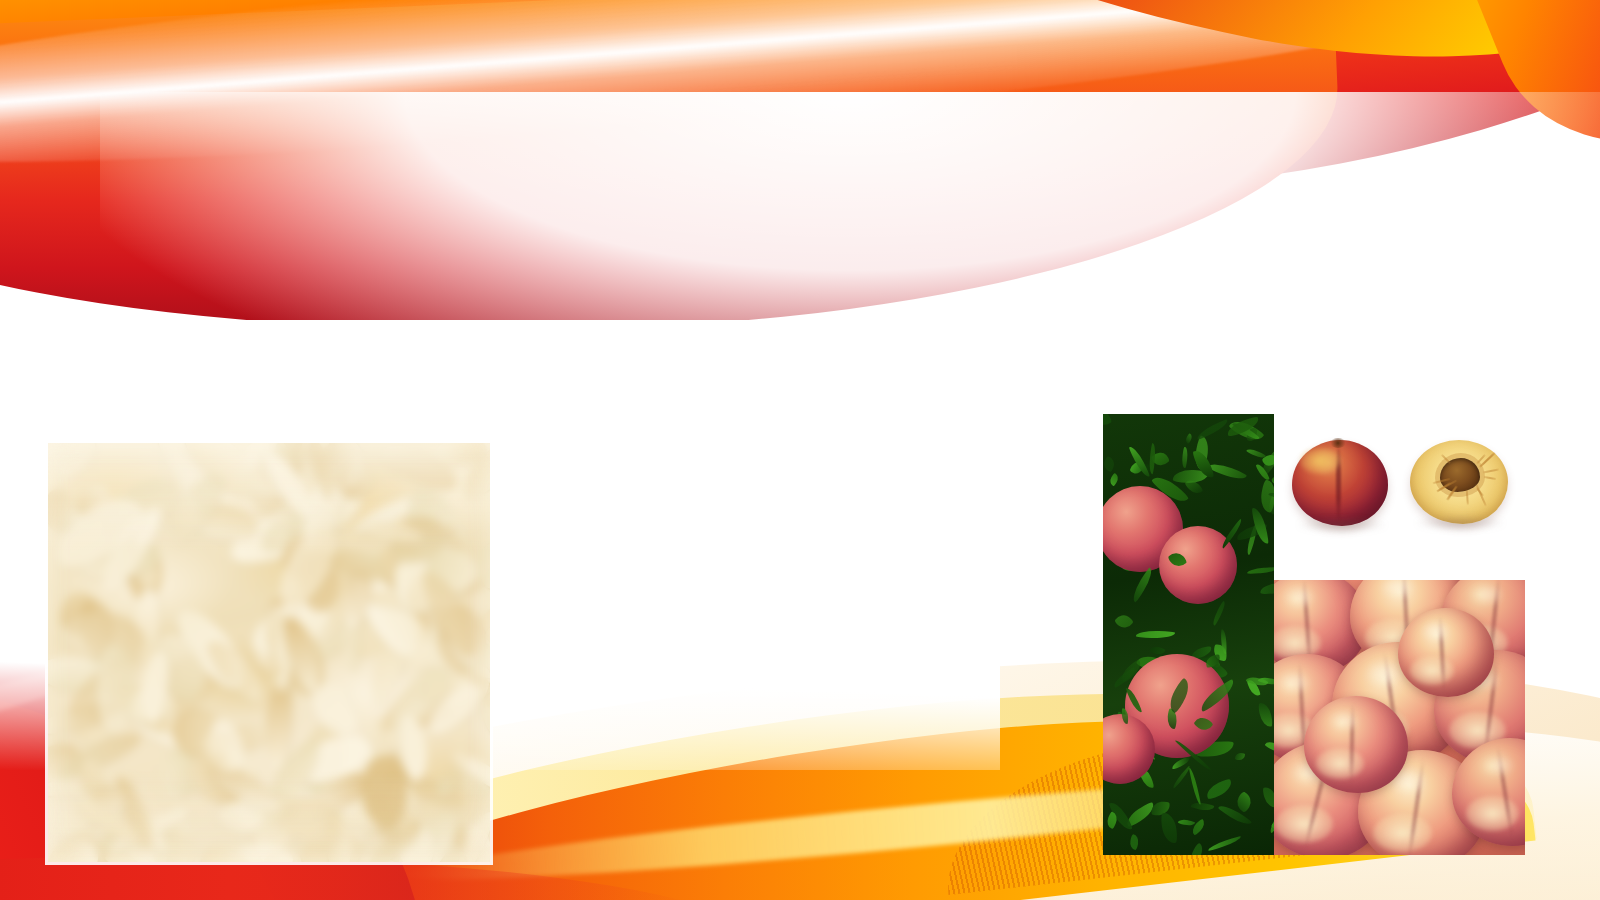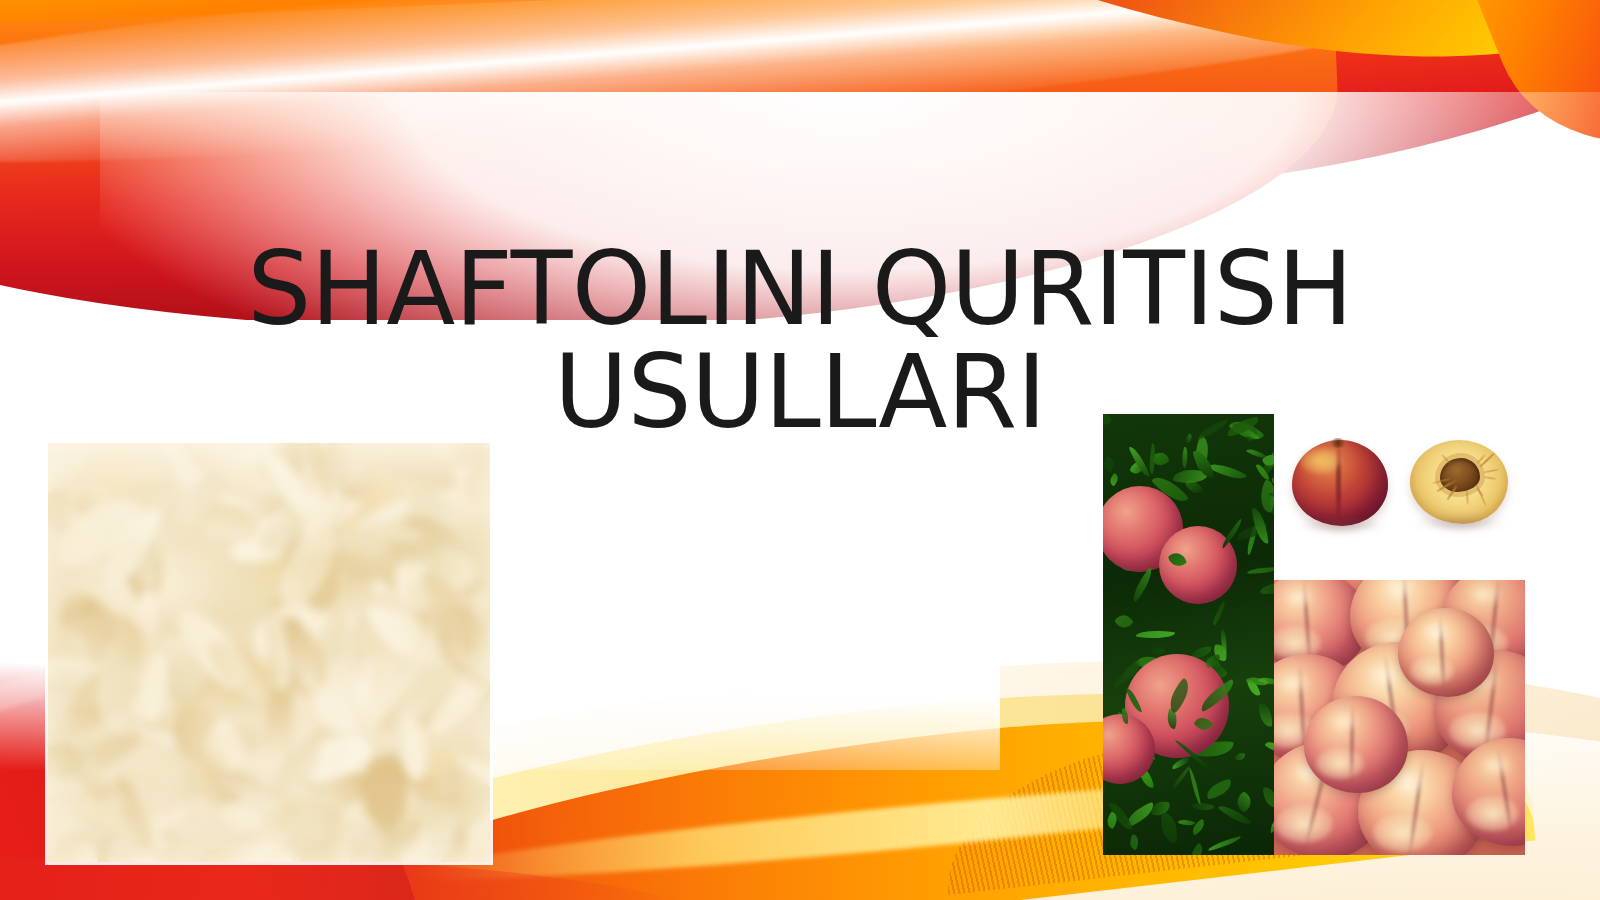--- a/index.html
+++ b/index.html
@@ -246,22 +246,20 @@
     <div class="b-orange-glint"></div>
     <div class="b-red-left"></div>
     <div class="b-red-left2"></div>
     <div class="b-red-sheen"></div>
     <div class="b-bottom-red"></div>
 
     <div class="b-white-mask"></div>
 
   </div>
 
-  <div class="title">SHAFTOLINI QURITISH
-USULLARI</div>
 
   <div class="photo-dried">
     <div class="dried-base"></div>
     <div class="dried-slices" id="dried-slices">
         <div class="sl" style="width: 45.5461px; height: 16.4522px; left: 60.7583px; top: 114.783px; background: linear-gradient(153deg, rgb(251, 242, 220) 0%, rgb(253, 246, 228) 100%); transform: rotate(39.1deg); opacity: 0.66;"></div>
         <div class="sl" style="width: 56.1396px; height: 47.9123px; left: 318.557px; top: 344.965px; background: linear-gradient(301deg, rgb(228, 201, 146) 0%, rgb(249, 240, 216) 100%); transform: rotate(83.1deg); opacity: 0.84;"></div>
         <div class="sl" style="width: 44.647px; height: 48.2897px; left: 304.619px; top: 111.234px; background: linear-gradient(113deg, rgb(245, 232, 200) 0%, rgb(224, 194, 134) 100%); transform: rotate(53deg); opacity: 0.91;"></div>
         <div class="sl" style="width: 87.7656px; height: 24.5692px; left: 185.667px; top: 270.05px; background: linear-gradient(256deg, rgb(224, 194, 134) 0%, rgb(251, 242, 220) 100%); transform: rotate(-86deg); opacity: 1;"></div>
         <div class="sl" style="width: 63.2697px; height: 33.7152px; left: 208.619px; top: -8.28283px; background: linear-gradient(23deg, rgb(234, 221, 180) 0%, rgb(224, 194, 134) 100%); transform: rotate(75.2deg); opacity: 0.78;"></div>
         <div class="sl" style="width: 90.6675px; height: 20.7556px; left: 33.6824px; top: 199.022px; background: linear-gradient(289deg, rgb(236, 215, 168) 0%, rgb(234, 221, 180) 100%); transform: rotate(-17.6deg); opacity: 0.58;"></div>

